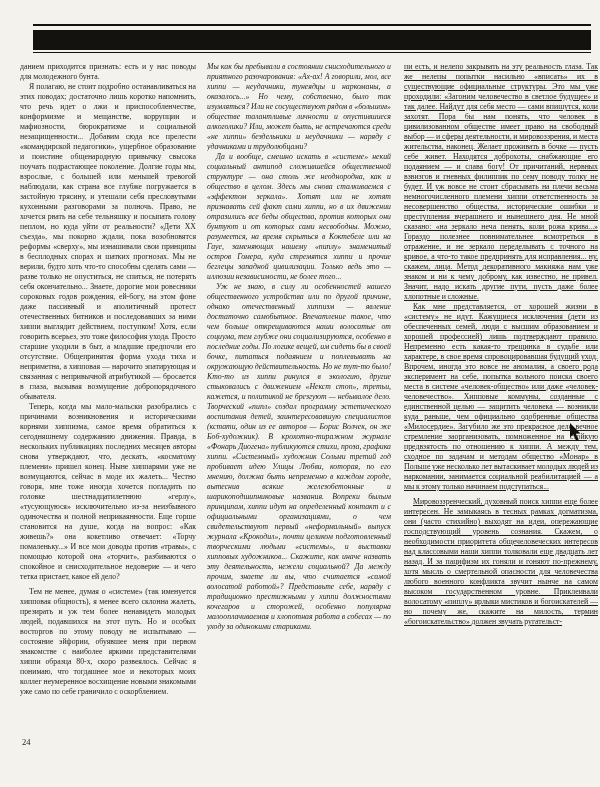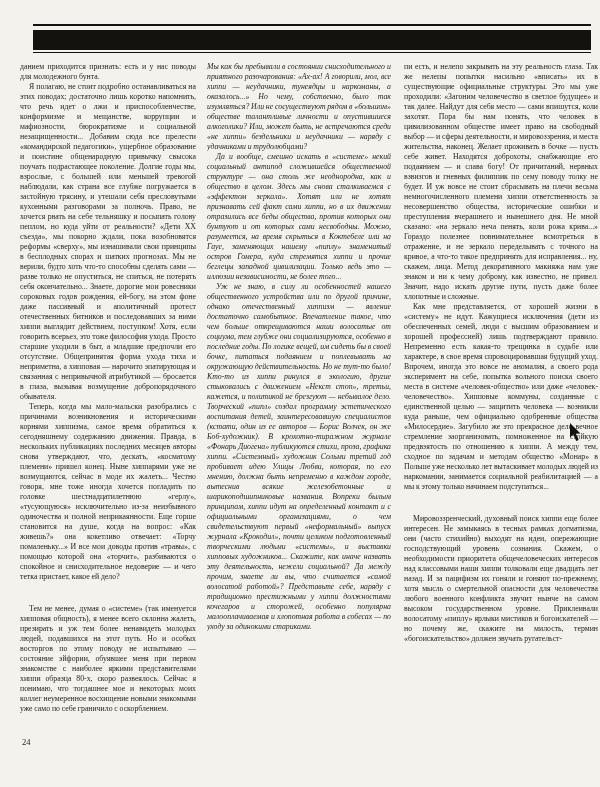--- a/index.html
+++ b/index.html
@@ -34,24 +34,24 @@
   .col{
     text-align:justify;
     font-size:7.8px;
     line-height:10px;
     height:684px;
     overflow:hidden;
     word-spacing:-0.2px;
   }
   .col1{width:176px;margin-right:11px;}
   .col2{width:184px;margin-right:13px;font-style:italic;}
-  .col3{width:194px;}
+  .col3{width:194px;text-decoration:underline;}
   .para{margin:0;}
   .para.indent{text-indent:9px;}
-  .para.gap{margin-top:22px;}
+  .para.gap{margin-top:5px;}
   .pageno{
     position:absolute;
     left:22px;top:737px;
     font-size:8.5px;
     color:#211e19;
     text-align:center;
   }
   .cursor{
     position:absolute;
     left:569px;top:423px;

